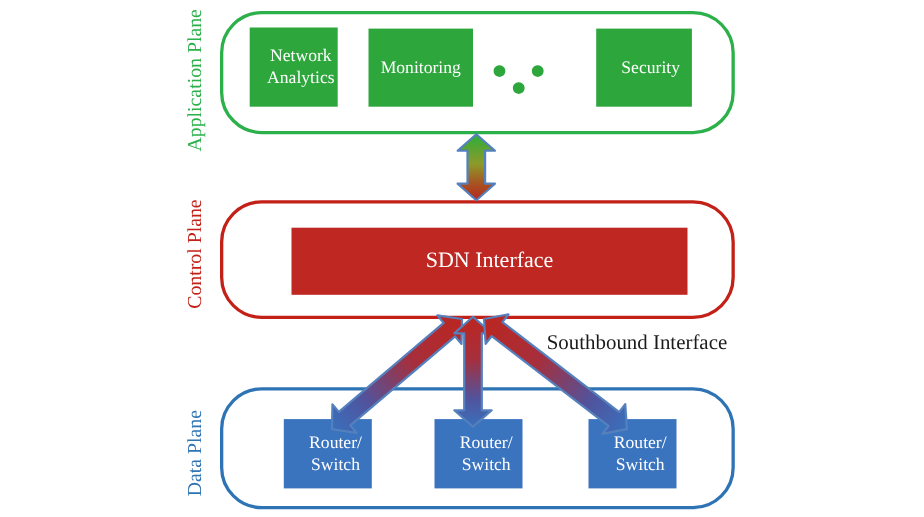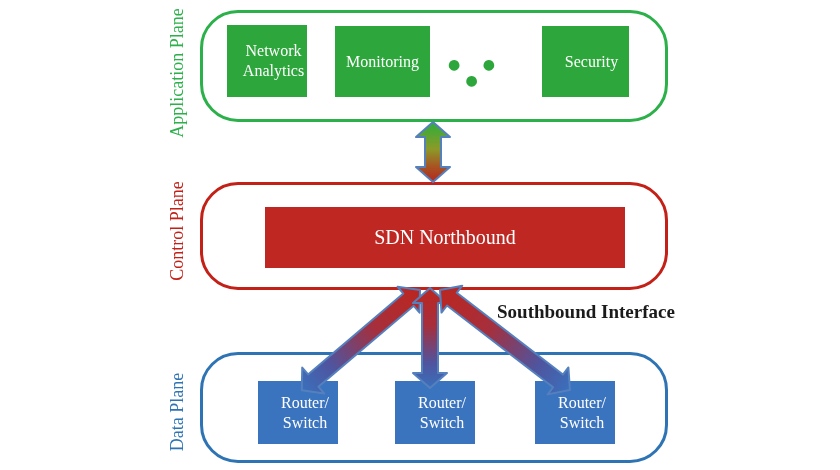--- a/index.html
+++ b/index.html
@@ -42,40 +42,40 @@
   }
   #box-sdn       { left:265px; top:207px; width:360px; height:61px; }
   #box-router1   { left:258px; top:381px; width:80px; height:63px; }
   #box-router2   { left:395px; top:381px; width:80px; height:63px; }
   #box-router3   { left:535px; top:381px; width:80px; height:63px; }
 
   .iface-label {
     position:absolute; color:#1b1b1b; font-size:19px; white-space:nowrap;
   }
   #north-label { left:482px; top:141px; }
-  #south-label { left:497px; top:301px;font-weight:bold; }
+  #south-label { left:497px; top:301px; }
 
   #arrow-layer { position:absolute; left:0; top:0; pointer-events:none; }
 </style>
 </head>
 <body>
 
 <div id="canvas">
 
   <div class="vlabel green" style="left:177px; top:73px;">Application Plane</div>
   <div class="stadium" id="app-stadium"></div>
   <div class="node green" id="box-analytics">Network Analytics</div>
   <div class="node green" id="box-monitor">Monitoring</div>
   <div id="dots">● ● ●</div>
   <div class="node green" id="box-security">Security</div>
 
 
   <div class="vlabel red" style="left:177px; top:231px;">Control Plane</div>
   <div class="stadium" id="ctrl-stadium"></div>
-  <div class="node red" id="box-sdn">SDN Northbound</div>
+  <div class="node red" id="box-sdn">SDN Interface</div>
 
   <div class="iface-label" id="south-label">Southbound Interface</div>
 
   <div class="vlabel blue" style="left:177px; top:412px;">Data Plane</div>
   <div class="stadium" id="data-stadium"></div>
   <div class="node blue" id="box-router1">Router/ Switch</div>
   <div class="node blue" id="box-router2">Router/ Switch</div>
   <div class="node blue" id="box-router3">Router/ Switch</div>
 
   <svg id="arrow-layer" width="840" height="470" viewBox="0 0 840 470">

